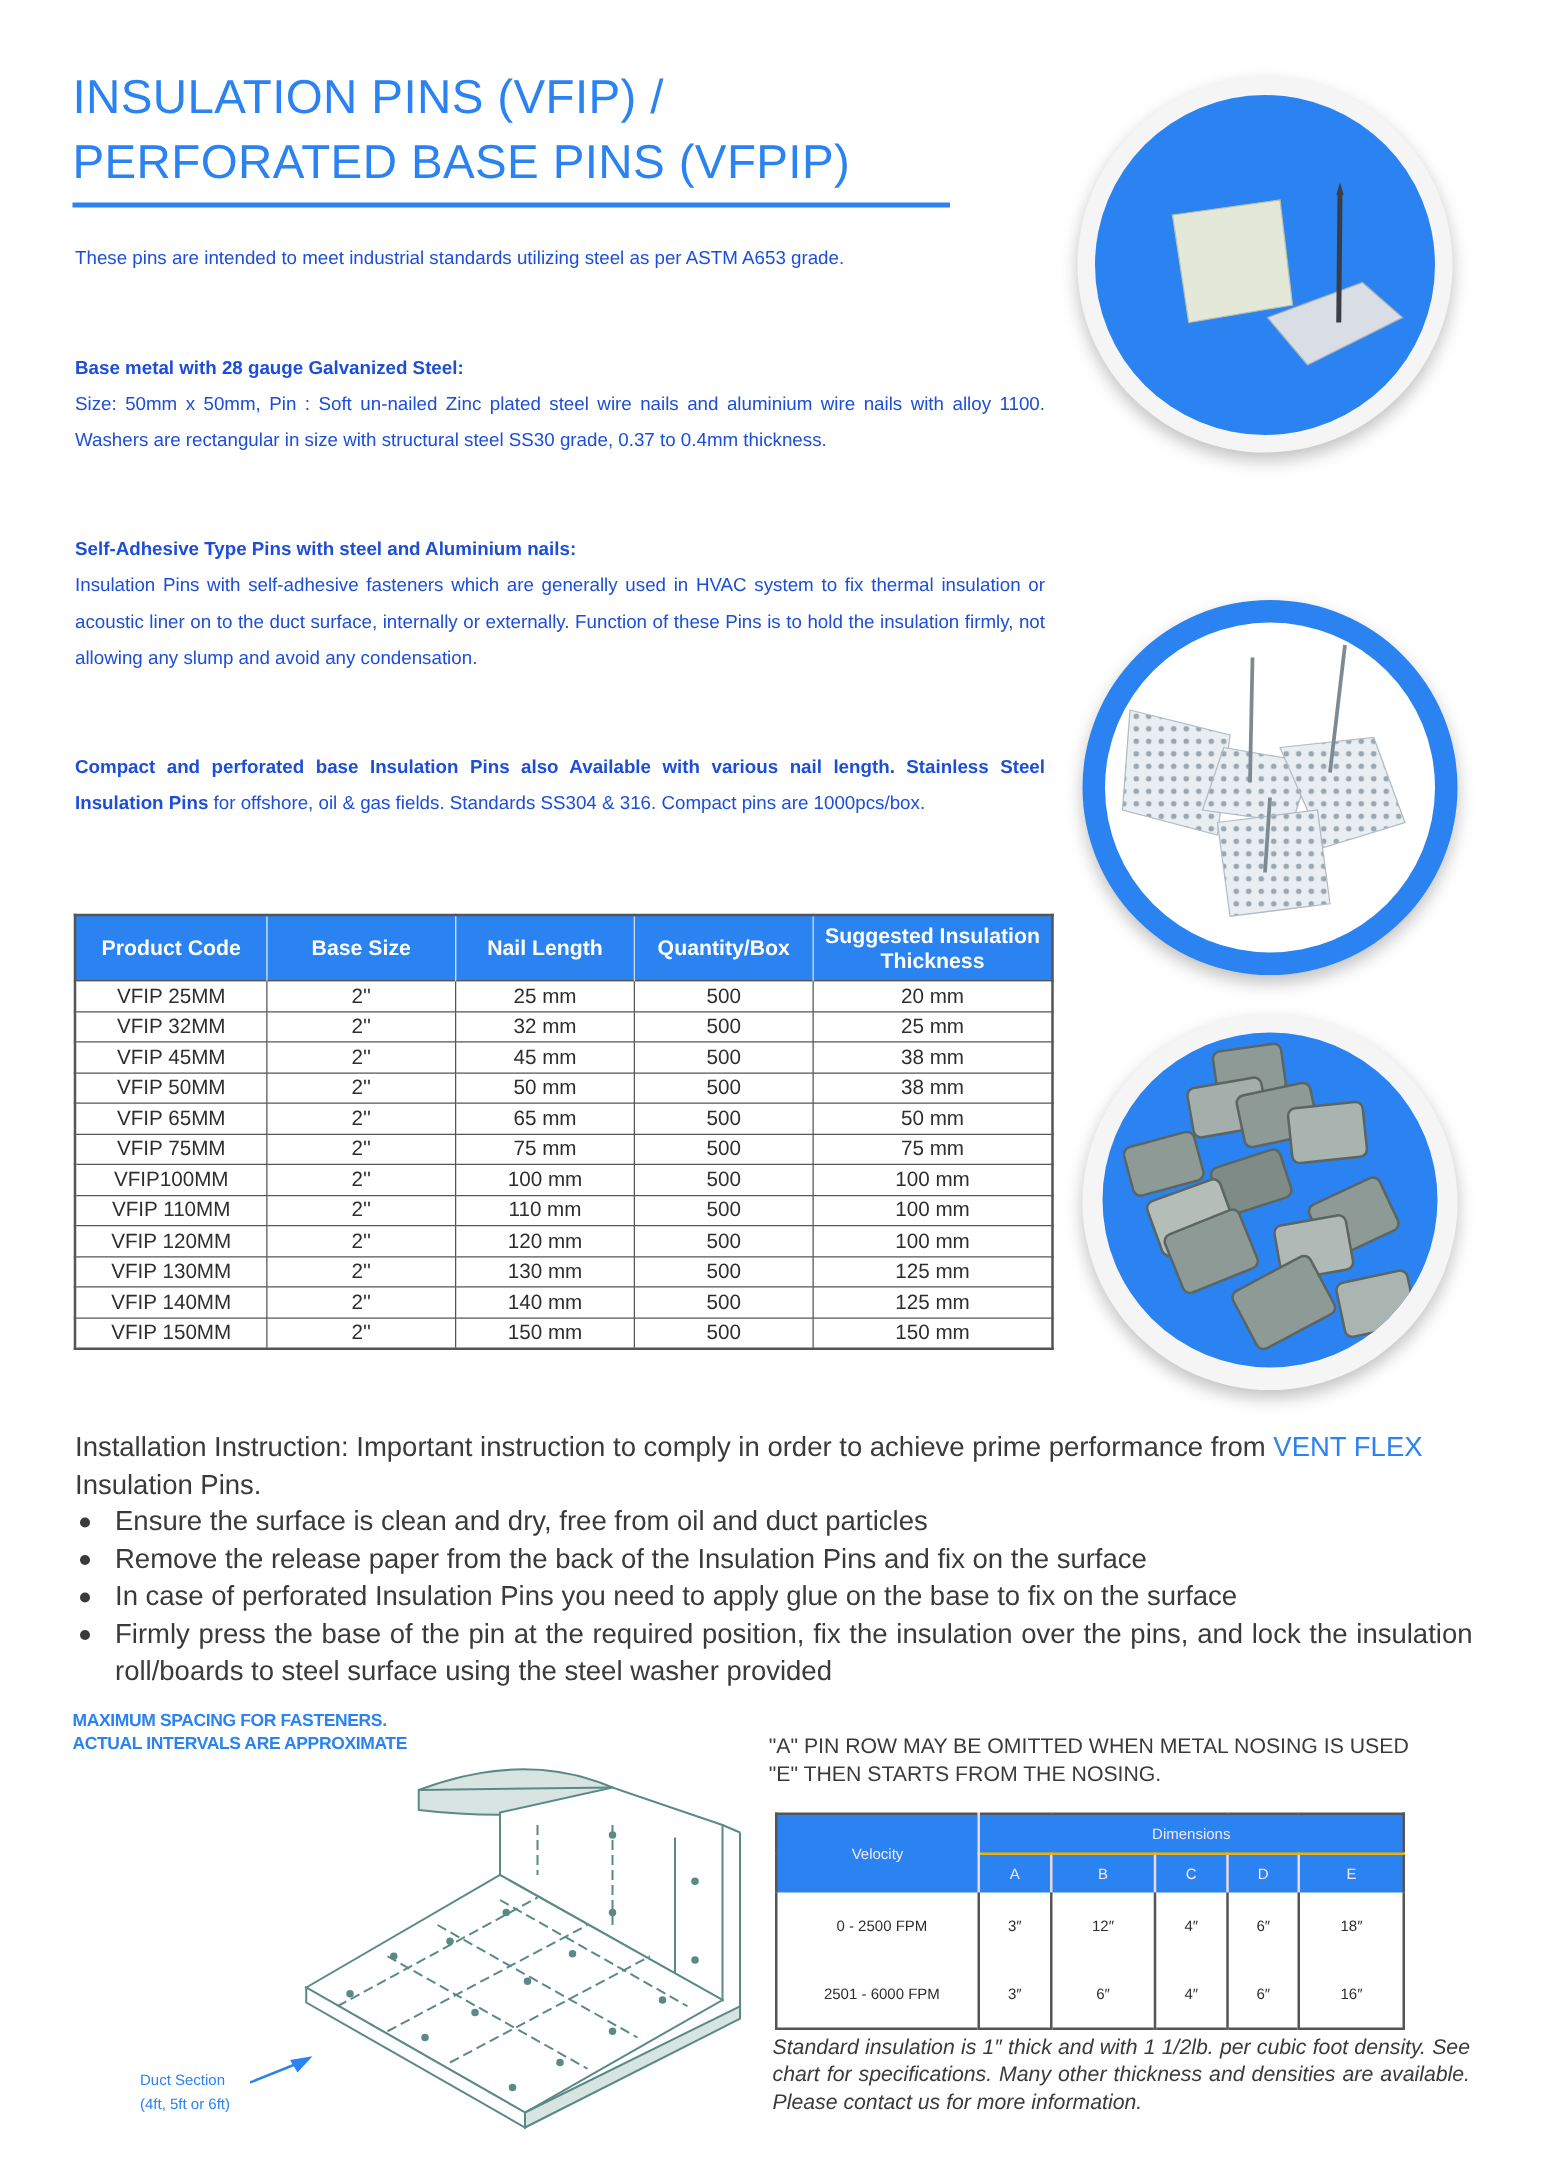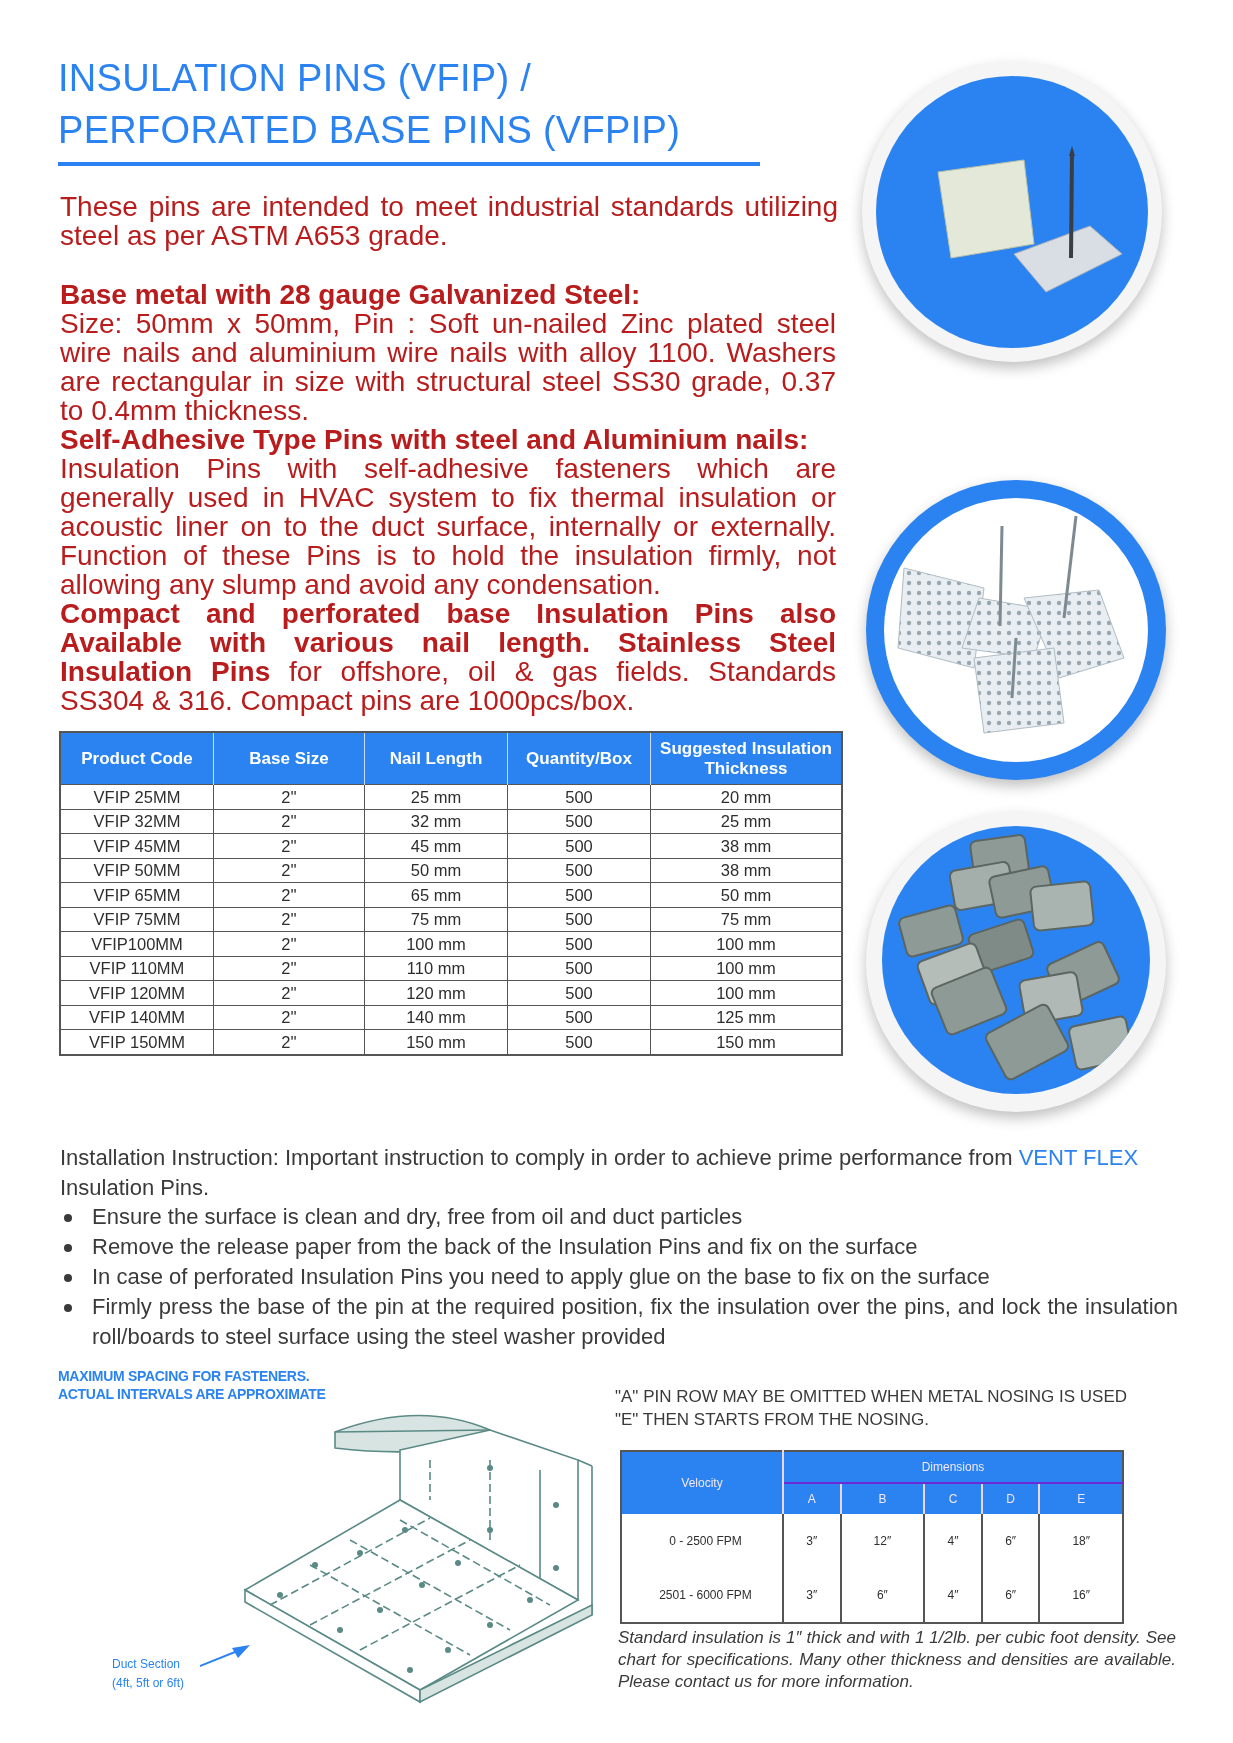--- a/index.html
+++ b/index.html
@@ -2,21 +2,21 @@
 <html><head>
 <meta charset="utf-8">
 <style>
   html, body { margin:0; padding:0; background:#ffffff; }
   body { width:1233px; height:1743px; position:relative; overflow:hidden;
          font-family:"Liberation Sans", "DejaVu Sans", sans-serif; color:#3a3a3a; }
   .abs { position:absolute; }
   .title { left:58px; top:52px; width:720px; color:#2a83f0; font-size:38px; line-height:52px;
            letter-spacing:0.3px; font-weight:normal; }
   .title-rule { left:58px; top:162px; width:702px; height:4px; background:#2a83f0; }
-  .para { left:60px; width:776px; font-size:28px; line-height:29px; color:#b91c1c; text-align:justify; }
+  .para { left:60px; width:776px; font-size:15px; line-height:29px; color:#1d4ed8; text-align:justify; }
   .heading { font-weight:bold; }
   
   table.prod { position:absolute; left:59px; top:731px; width:784px; border-collapse:collapse;
                border:2px solid #555; font-size:16.5px; }
   table.prod th { background:#2a83f0; color:#ffffff; font-weight:bold; font-size:17px; height:51px;
                   border-right:1px solid #c9defb; padding:0 2px; line-height:20px; }
   table.prod th:last-child { border-right:none; }
   table.prod td { height:23.5px; text-align:center; border:1px solid #555; padding:0; color:#2e2e2e; line-height:22px; }
   
   .circle-wrap { width:300px; height:300px; border-radius:50%; background:#f5f5f5;
@@ -130,20 +130,27 @@
         <td>100 mm</td>
       </tr>
       <tr>
         <td>VFIP 120MM</td>
         <td>2''</td>
         <td>120 mm</td>
         <td>500</td>
         <td>100 mm</td>
       </tr>
       <tr>
+        <td>VFIP 130MM</td>
+        <td>2''</td>
+        <td>130 mm</td>
+        <td>500</td>
+        <td>125 mm</td>
+      </tr>
+      <tr>
         <td>VFIP 140MM</td>
         <td>2''</td>
         <td>140 mm</td>
         <td>500</td>
         <td>125 mm</td>
       </tr>
       <tr>
         <td>VFIP 150MM</td>
         <td>2''</td>
         <td>150 mm</td>
@@ -279,21 +286,21 @@
 
 <div class="abs nosing">
   <div>"A" PIN ROW MAY BE OMITTED WHEN METAL NOSING IS USED</div>
   <div>"E" THEN STARTS FROM THE NOSING.</div>
 </div>
 
 <table class="vel">
   <thead>
     <tr>
       <th rowspan="2" style="width:158px; height:56px; border-right:2px solid #e8d7ec;">Velocity</th>
-      <th colspan="5" style="height:28px; border-bottom:2px solid #6d28d9;">Dimensions</th>
+      <th colspan="5" style="height:28px; border-bottom:2px solid #eab308;">Dimensions</th>
     </tr>
     <tr>
       <th style="height:28px; border-right:2px solid #e8d7ec;">A</th>
       <th style="border-right:2px solid #e8d7ec;">B</th>
       <th style="border-right:2px solid #e8d7ec;">C</th>
       <th style="border-right:2px solid #e8d7ec;">D</th>
       <th>E</th>
     </tr>
   </thead>
   <tbody>

